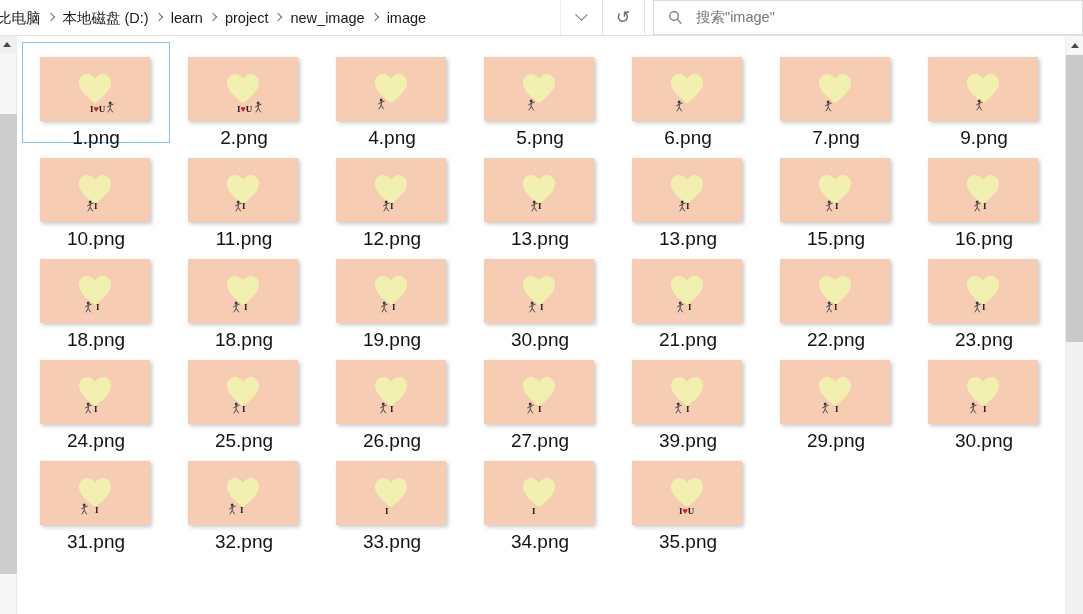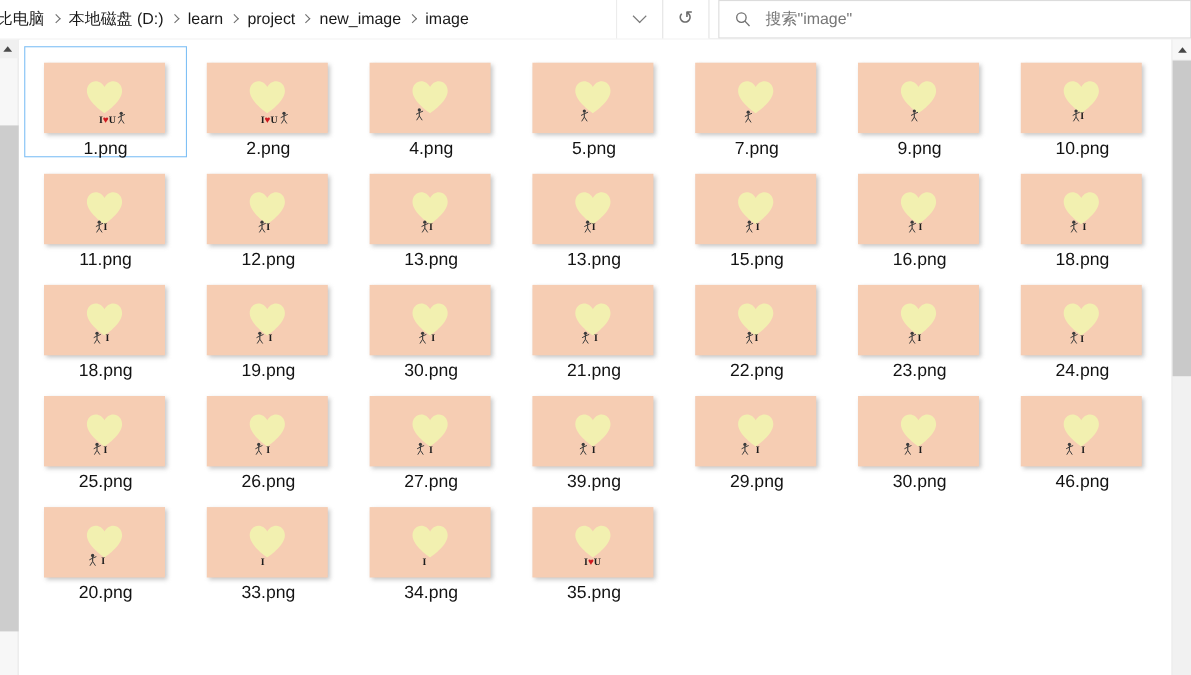--- a/index.html
+++ b/index.html
@@ -201,21 +201,21 @@
     font-family: "Liberation Serif", "DejaVu Serif", serif;
     font-weight: bold;
     font-size: 9px;
     color: #1d1d1d;
     line-height: 1;
     white-space: nowrap;
   }
 
   .caption {
     margin-top: 6px;
-    font-size: 16px;
+    font-size: 19px;
     color: #131313;
     text-align: center;
     font-family: "Liberation Sans", "DejaVu Sans", sans-serif;
   }
 
   
   .right-scroll {
     position: absolute;
     right: 0; top: 0;
     width: 18px; height: 578px;
@@ -383,20 +383,42 @@
         </div>
         <div class="tile">
           <div class="thumb-shell">
             <div class="thumb">
               <div class="heart">
                 <svg viewBox="0 0 34 31" xmlns="http://www.w3.org/2000/svg">
                   <path d="M17 30 C17 30 1 19.5 1 9.8 C1 4.6 4.7 1 9 1 C12.4 1 15.4 3.1 17 6.2 C18.6 3.1 21.6 1 25 1 C29.3 1 33 4.6 33 9.8 C33 19.5 17 30 17 30 Z" fill="#f2f0b0"></path>
                 </svg>
               </div>
               <div class="glyphs">
+                <div class="fig" style="left: 43px; top: 43px;"><svg width="9" height="12" viewBox="0 0 9 12">
+                    <circle cx="4.2" cy="2" r="1.5" fill="#3c3c3c"></circle>
+                    <line x1="4.2" y1="3.4" x2="4.2" y2="7.4" stroke="#3c3c3c" stroke-width="1"></line>
+                    <line x1="4.2" y1="4.4" x2="7.6" y2="3.0" stroke="#3c3c3c" stroke-width="0.9"></line>
+                    <line x1="4.2" y1="4.4" x2="1.2" y2="6.0" stroke="#3c3c3c" stroke-width="0.9"></line>
+                    <line x1="4.2" y1="7.4" x2="1.8" y2="11.3" stroke="#3c3c3c" stroke-width="0.9"></line>
+                    <line x1="4.2" y1="7.4" x2="6.8" y2="11.3" stroke="#3c3c3c" stroke-width="0.9"></line>
+                  </svg></div>
+              </div>
+            </div>
+          </div>
+          <div class="caption">6.png</div>
+        </div>
+        <div class="tile">
+          <div class="thumb-shell">
+            <div class="thumb">
+              <div class="heart">
+                <svg viewBox="0 0 34 31" xmlns="http://www.w3.org/2000/svg">
+                  <path d="M17 30 C17 30 1 19.5 1 9.8 C1 4.6 4.7 1 9 1 C12.4 1 15.4 3.1 17 6.2 C18.6 3.1 21.6 1 25 1 C29.3 1 33 4.6 33 9.8 C33 19.5 17 30 17 30 Z" fill="#f2f0b0"></path>
+                </svg>
+              </div>
+              <div class="glyphs">
                 <div class="fig" style="left: 44px; top: 43px;"><svg width="9" height="12" viewBox="0 0 9 12">
                     <circle cx="4.2" cy="2" r="1.5" fill="#3c3c3c"></circle>
                     <line x1="4.2" y1="3.4" x2="4.2" y2="7.4" stroke="#3c3c3c" stroke-width="1"></line>
                     <line x1="4.2" y1="4.4" x2="7.6" y2="3.0" stroke="#3c3c3c" stroke-width="0.9"></line>
                     <line x1="4.2" y1="4.4" x2="1.2" y2="6.0" stroke="#3c3c3c" stroke-width="0.9"></line>
                     <line x1="4.2" y1="7.4" x2="1.8" y2="11.3" stroke="#3c3c3c" stroke-width="0.9"></line>
                     <line x1="4.2" y1="7.4" x2="6.8" y2="11.3" stroke="#3c3c3c" stroke-width="0.9"></line>
                   </svg></div>
               </div>
             </div>
@@ -922,21 +944,21 @@
                     <line x1="4.2" y1="3.4" x2="4.2" y2="7.4" stroke="#3c3c3c" stroke-width="1"></line>
                     <line x1="4.2" y1="4.4" x2="7.6" y2="3.0" stroke="#3c3c3c" stroke-width="0.9"></line>
                     <line x1="4.2" y1="4.4" x2="1.2" y2="6.0" stroke="#3c3c3c" stroke-width="0.9"></line>
                     <line x1="4.2" y1="7.4" x2="1.8" y2="11.3" stroke="#3c3c3c" stroke-width="0.9"></line>
                     <line x1="4.2" y1="7.4" x2="6.8" y2="11.3" stroke="#3c3c3c" stroke-width="0.9"></line>
                   </svg></div>
                 <div class="txt" style="left: 55px; top: 45px;">I</div>
               </div>
             </div>
           </div>
-          <div class="caption">46.png</div>
+          <div class="caption">31.png</div>
         </div>
         <div class="tile">
           <div class="thumb-shell">
             <div class="thumb">
               <div class="heart">
                 <svg viewBox="0 0 34 31" xmlns="http://www.w3.org/2000/svg">
                   <path d="M17 30 C17 30 1 19.5 1 9.8 C1 4.6 4.7 1 9 1 C12.4 1 15.4 3.1 17 6.2 C18.6 3.1 21.6 1 25 1 C29.3 1 33 4.6 33 9.8 C33 19.5 17 30 17 30 Z" fill="#f2f0b0"></path>
                 </svg>
               </div>
               <div class="glyphs">
@@ -945,21 +967,21 @@
                     <line x1="4.2" y1="3.4" x2="4.2" y2="7.4" stroke="#3c3c3c" stroke-width="1"></line>
                     <line x1="4.2" y1="4.4" x2="7.6" y2="3.0" stroke="#3c3c3c" stroke-width="0.9"></line>
                     <line x1="4.2" y1="4.4" x2="1.2" y2="6.0" stroke="#3c3c3c" stroke-width="0.9"></line>
                     <line x1="4.2" y1="7.4" x2="1.8" y2="11.3" stroke="#3c3c3c" stroke-width="0.9"></line>
                     <line x1="4.2" y1="7.4" x2="6.8" y2="11.3" stroke="#3c3c3c" stroke-width="0.9"></line>
                   </svg></div>
                 <div class="txt" style="left: 52px; top: 45px;">I</div>
               </div>
             </div>
           </div>
-          <div class="caption">20.png</div>
+          <div class="caption">32.png</div>
         </div>
         <div class="tile">
           <div class="thumb-shell">
             <div class="thumb">
               <div class="heart">
                 <svg viewBox="0 0 34 31" xmlns="http://www.w3.org/2000/svg">
                   <path d="M17 30 C17 30 1 19.5 1 9.8 C1 4.6 4.7 1 9 1 C12.4 1 15.4 3.1 17 6.2 C18.6 3.1 21.6 1 25 1 C29.3 1 33 4.6 33 9.8 C33 19.5 17 30 17 30 Z" fill="#f2f0b0"></path>
                 </svg>
               </div>
               <div class="glyphs">

